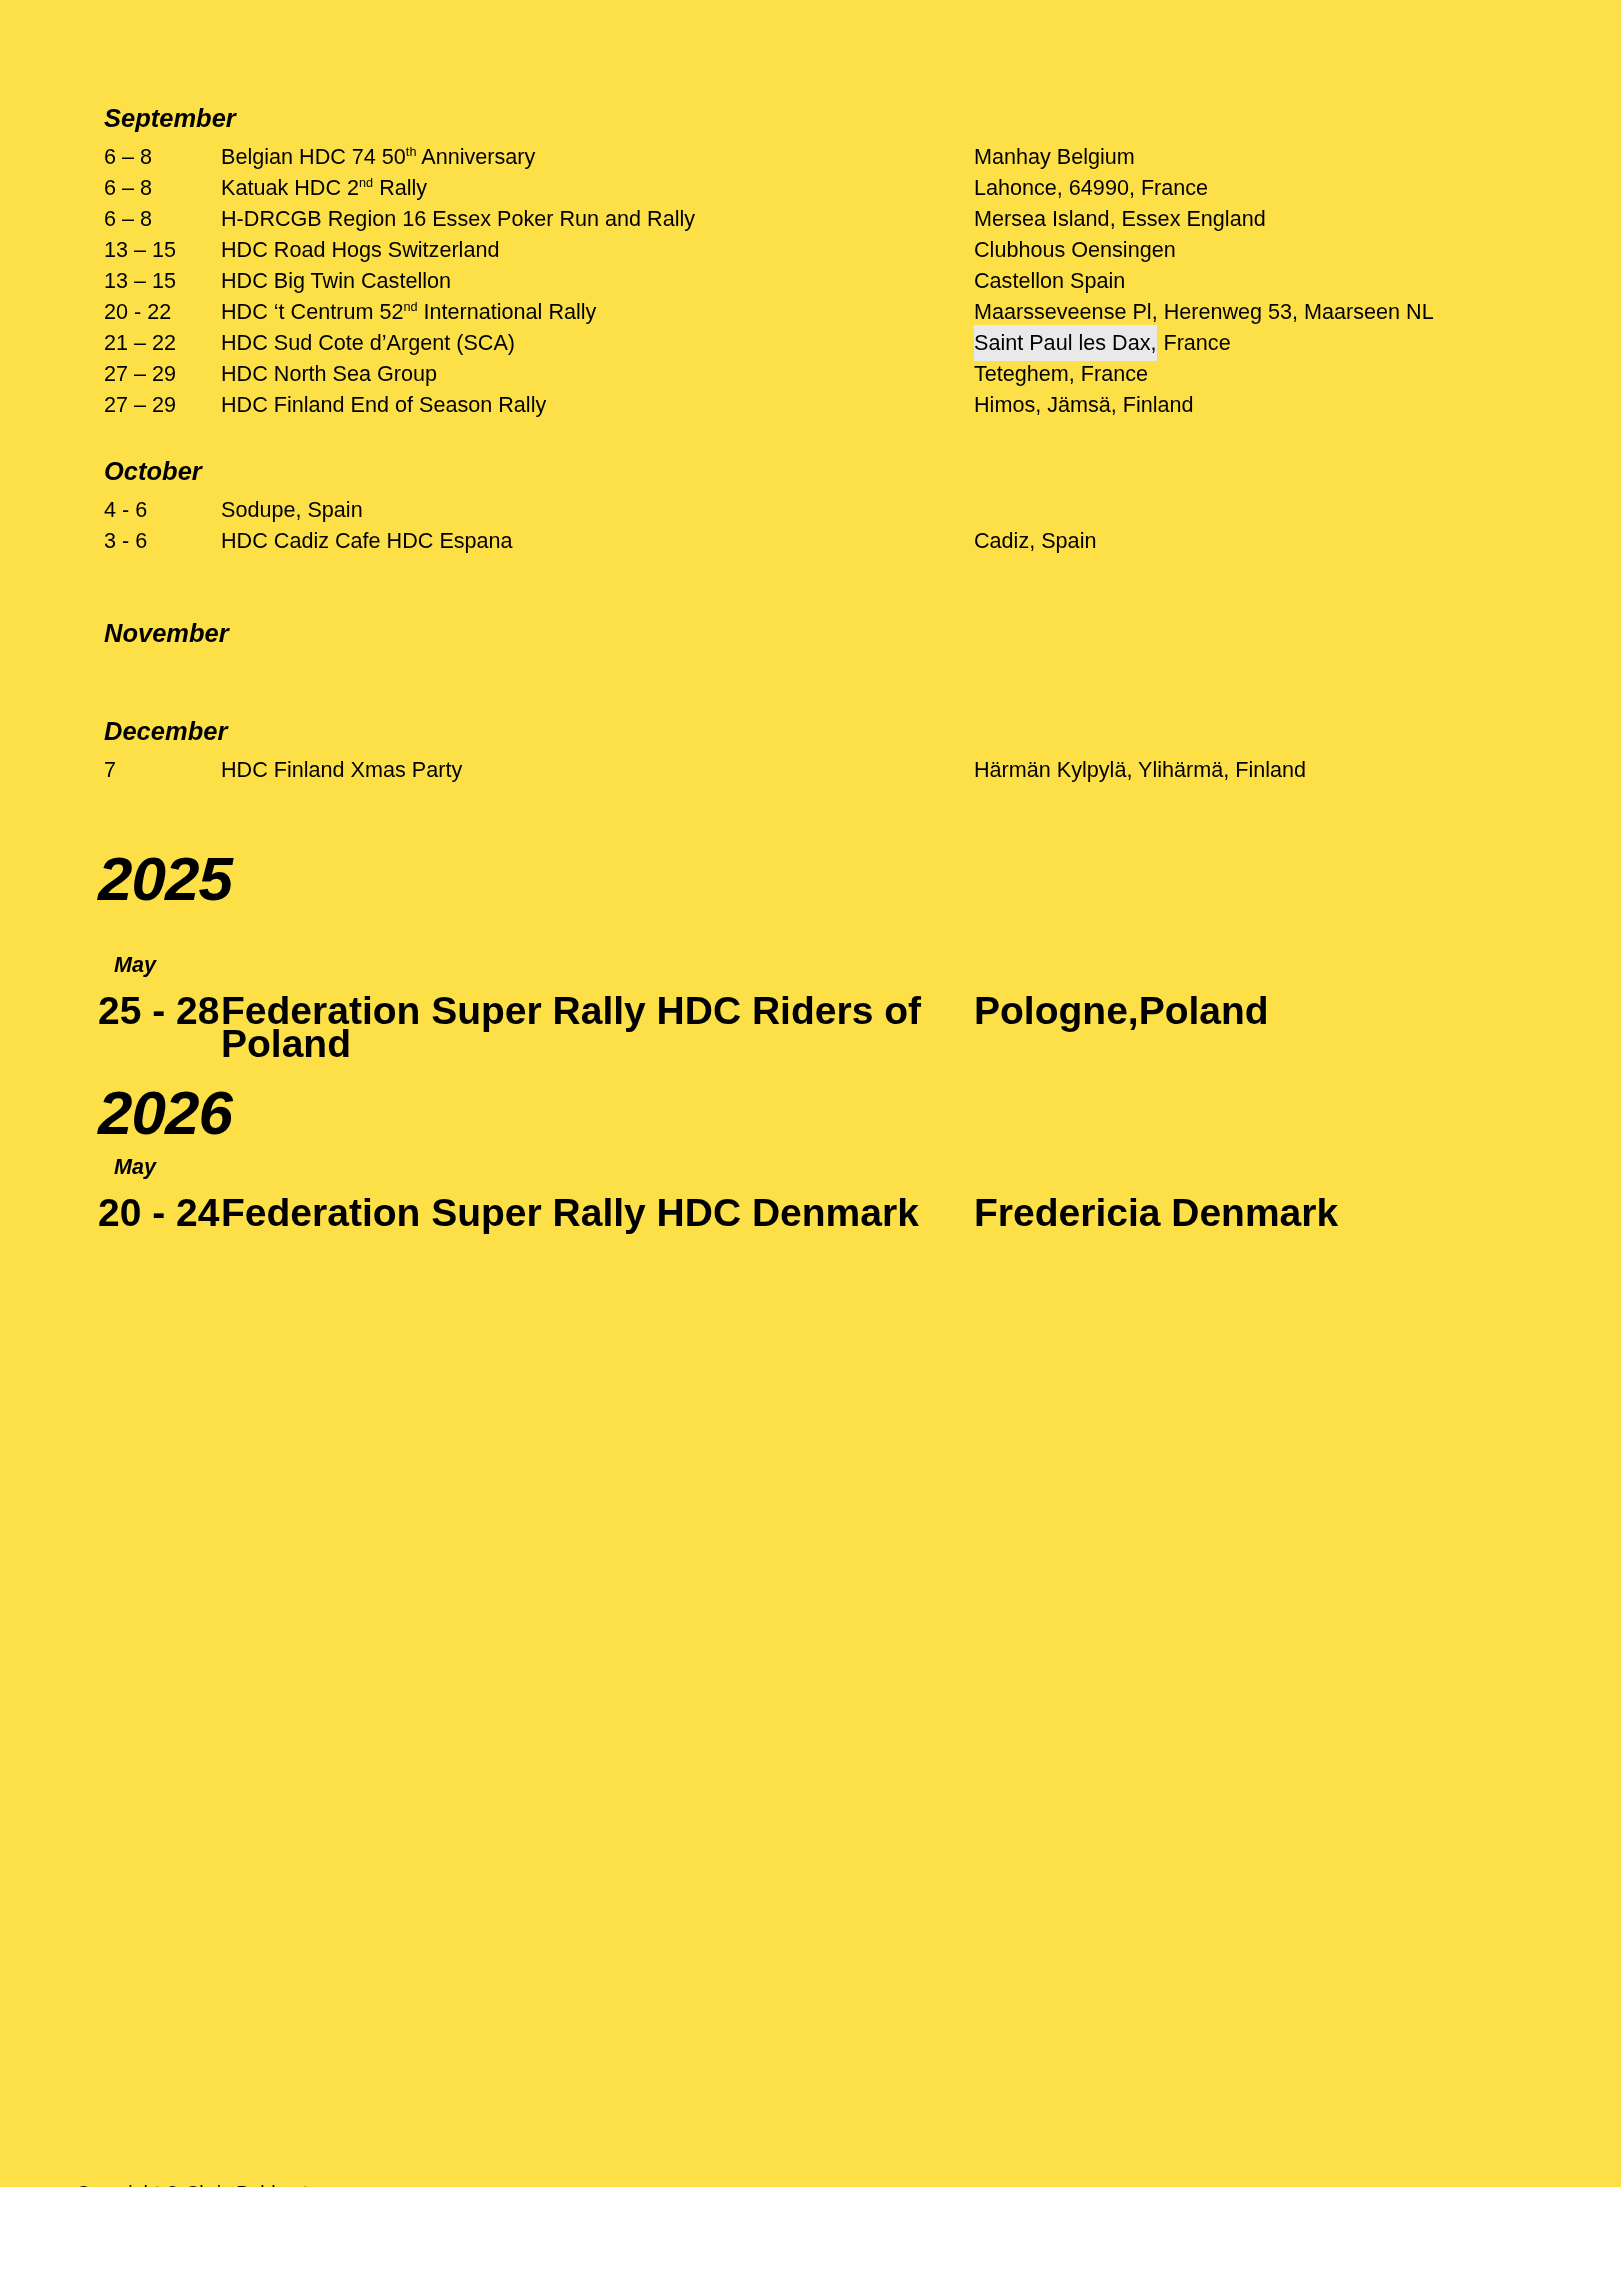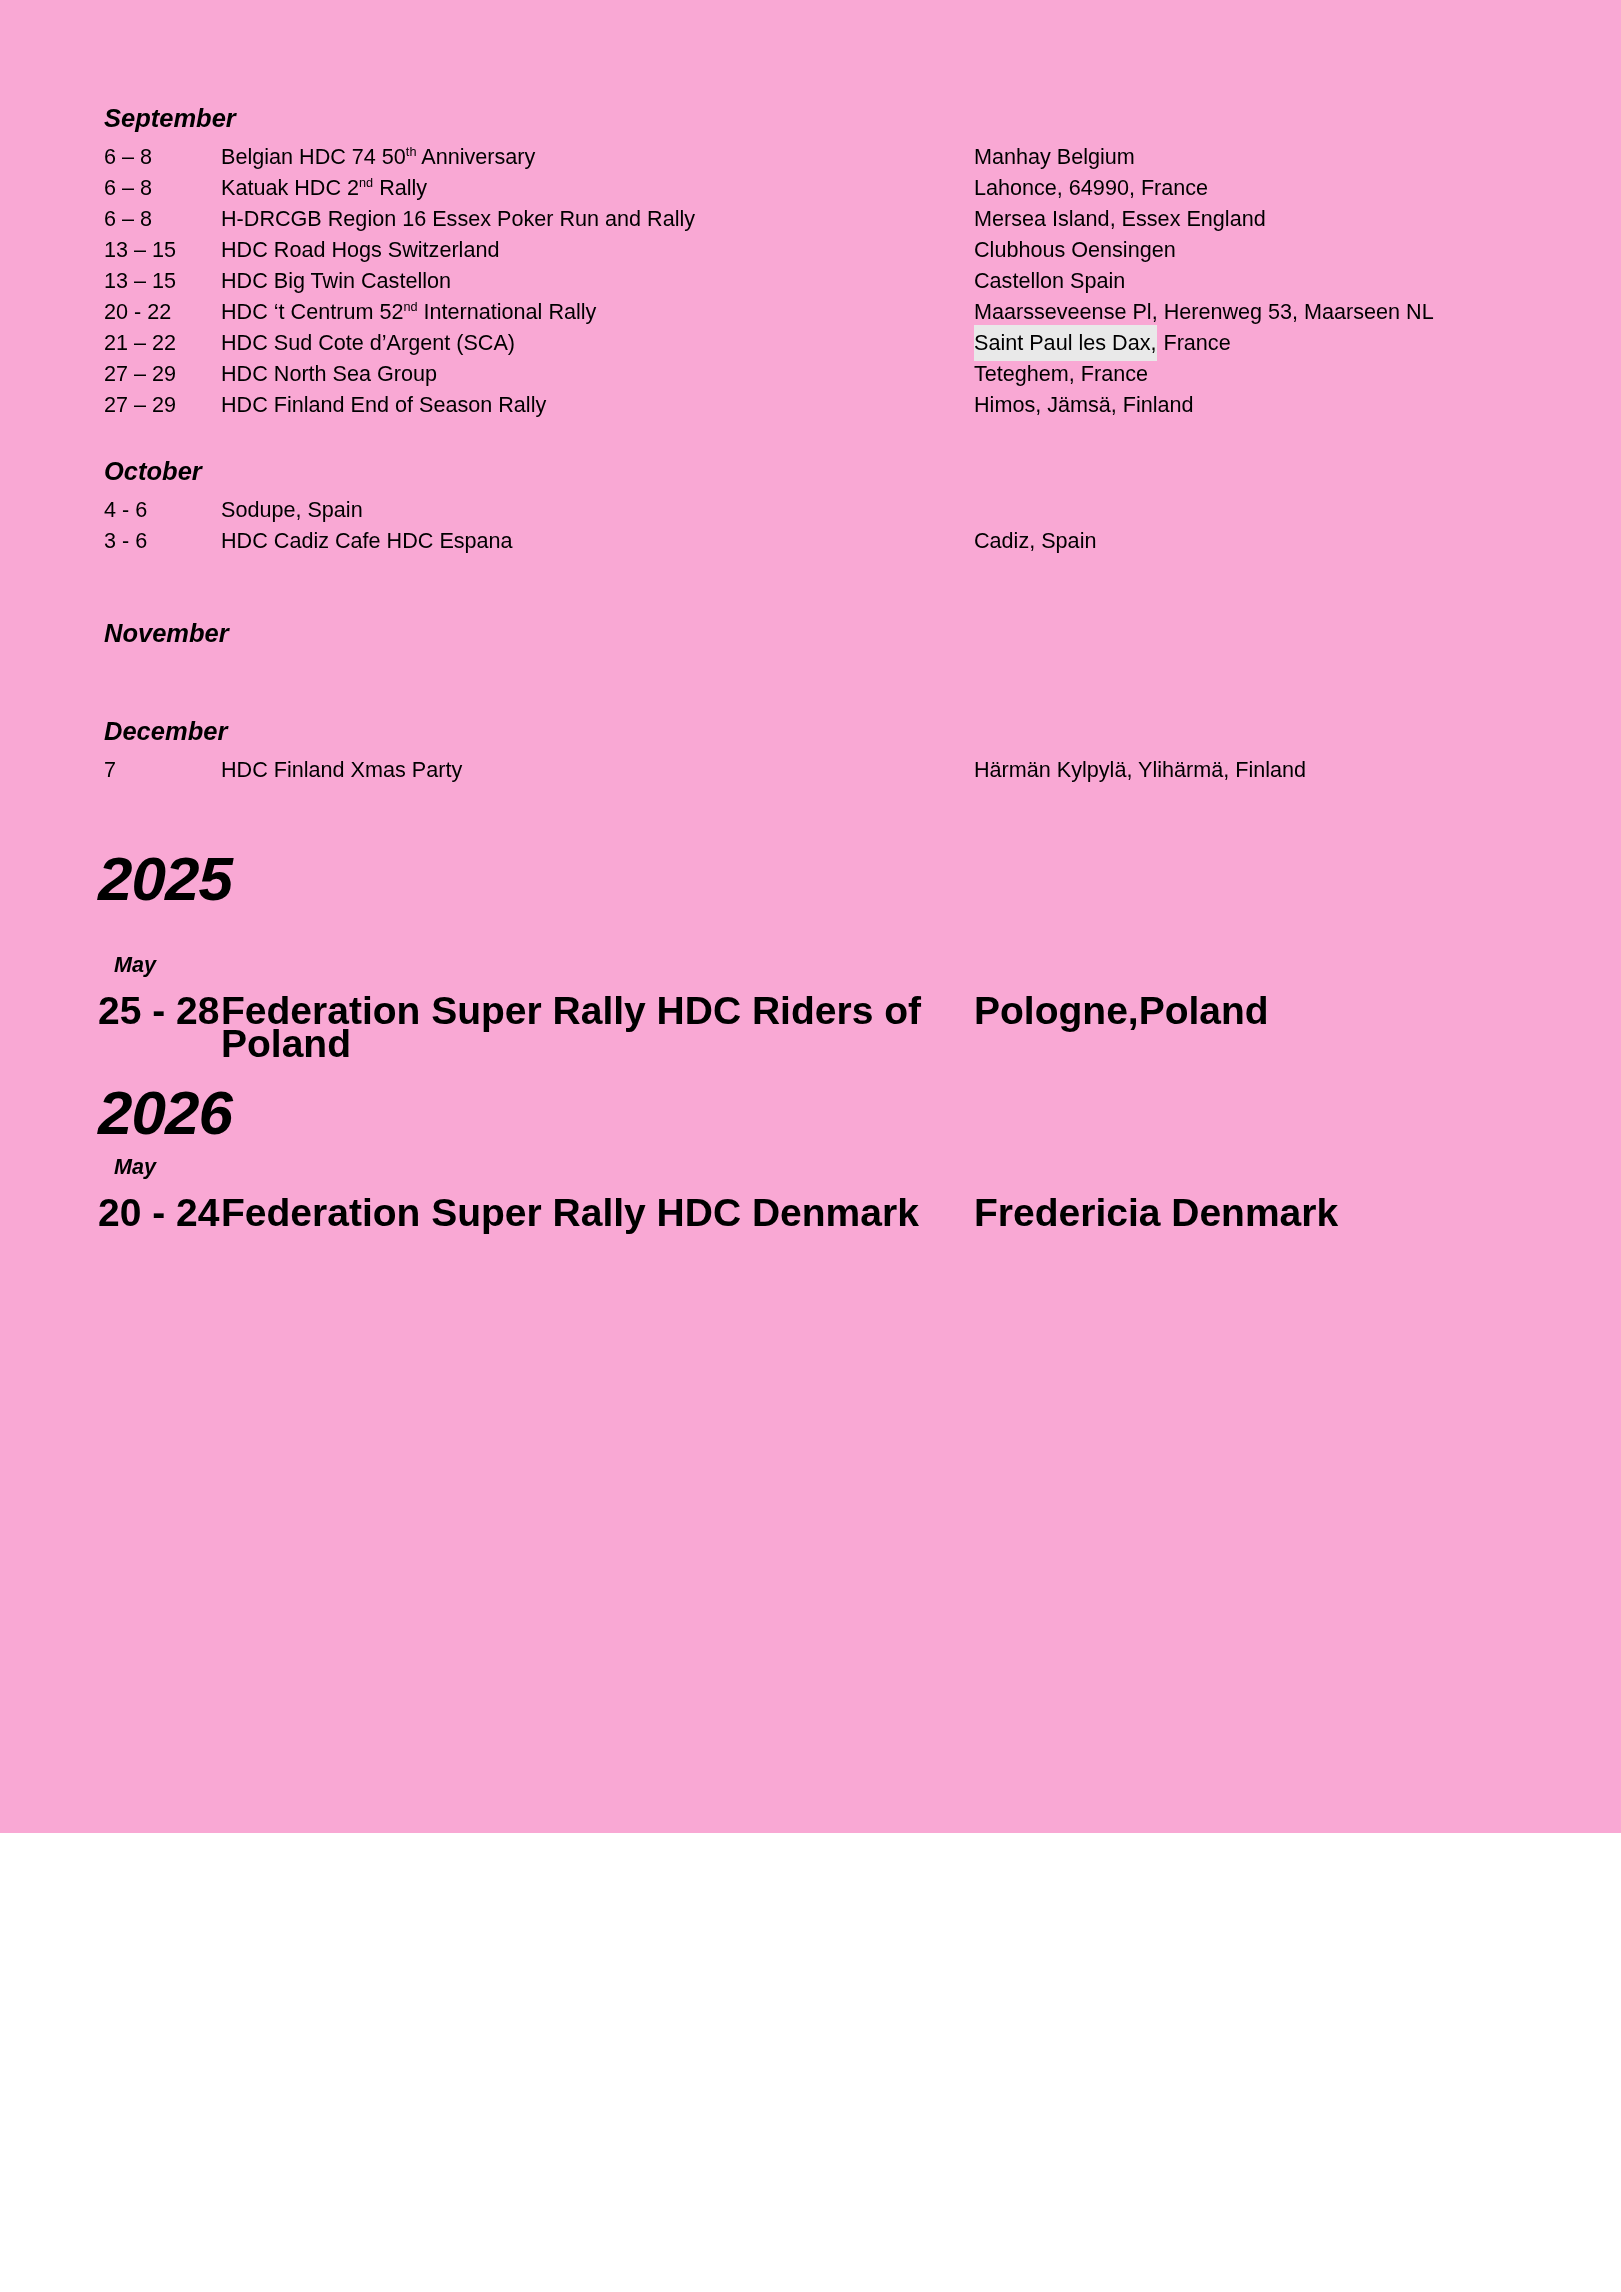--- a/index.html
+++ b/index.html
@@ -1,20 +1,20 @@
 <!DOCTYPE html>
 <html style="--hl: #e9e9e9;"><head>
 <meta charset="utf-8">
 <title>Rally Calendar</title>
 <style>
   html,body{margin:0;padding:0;background:#ffffff;}
   .page{
     position:relative;
-    width:1621px;height:1833px;
-    background:#f9a8d4;color:#000;
+    width:1621px;height:2187px;
+    background:#fde047;color:#000;
     font-family:"Liberation Sans","DejaVu Sans",sans-serif;
     overflow:hidden;
   }
   section{position:absolute;left:0;right:0;}
 
   
   .month-section{padding-left:104px;}
   .month-heading{
     font-size:25.5px;line-height:29px;
     font-style:italic;font-weight:bold;

